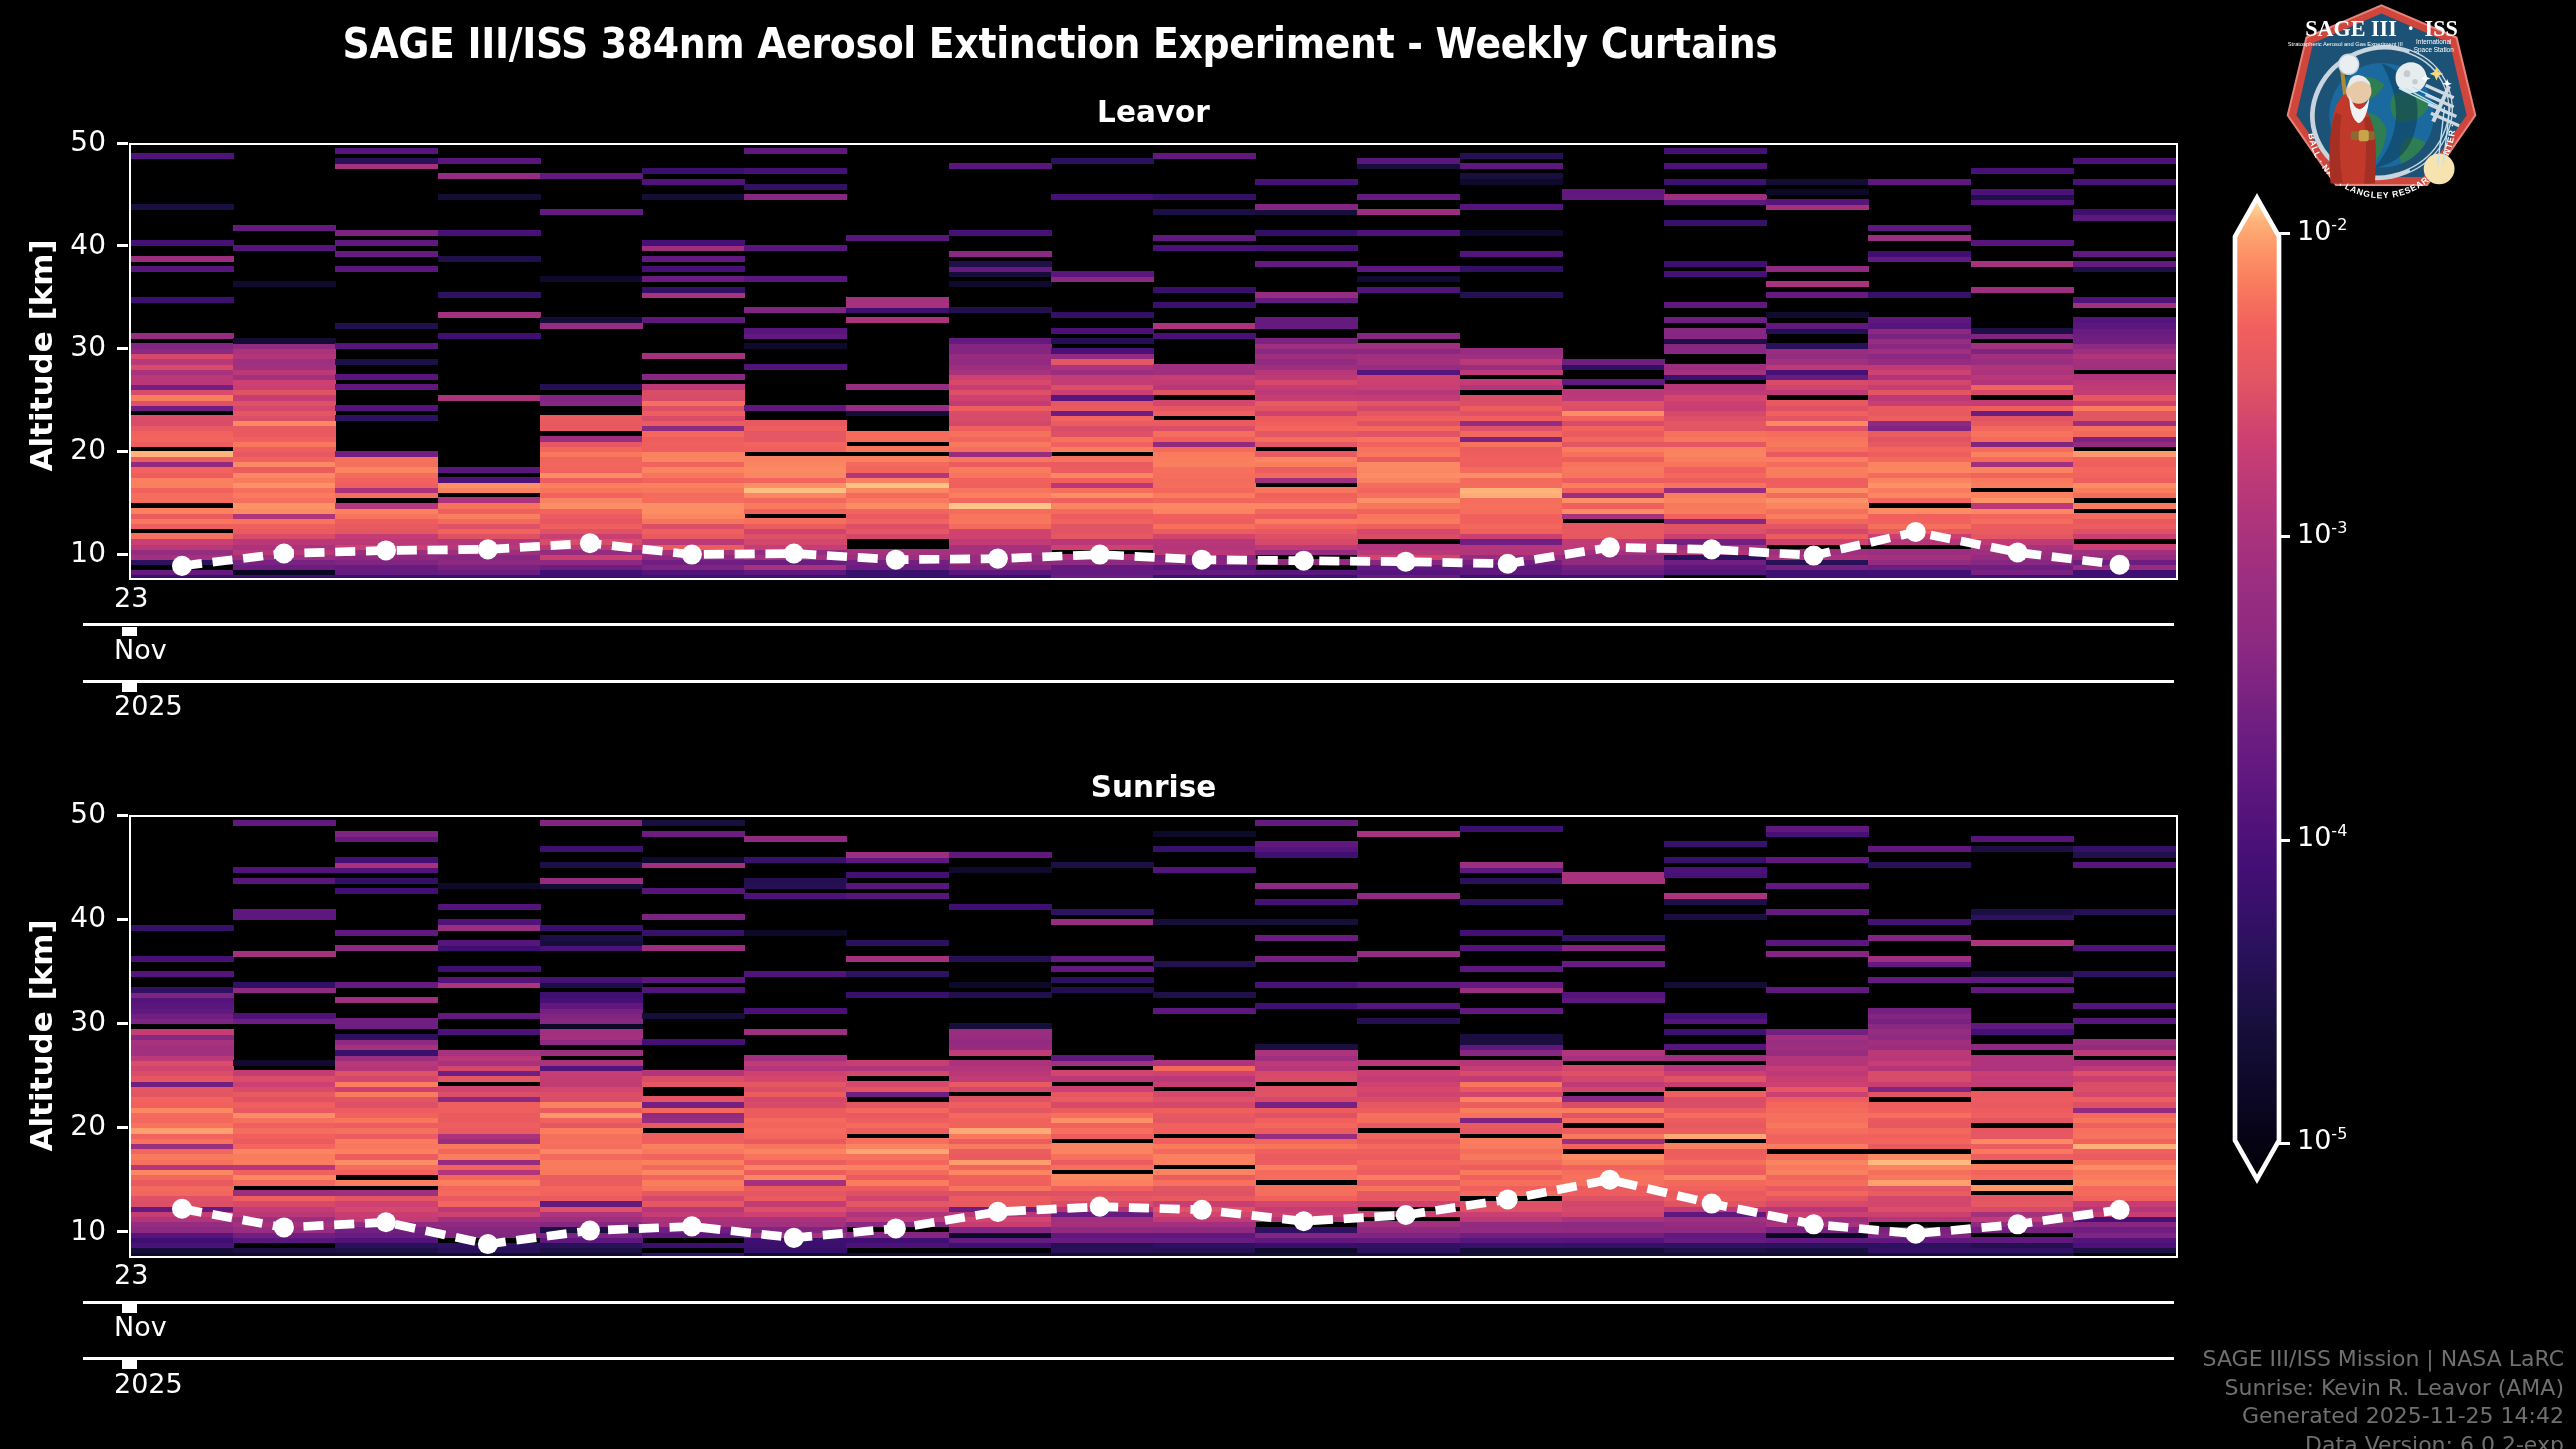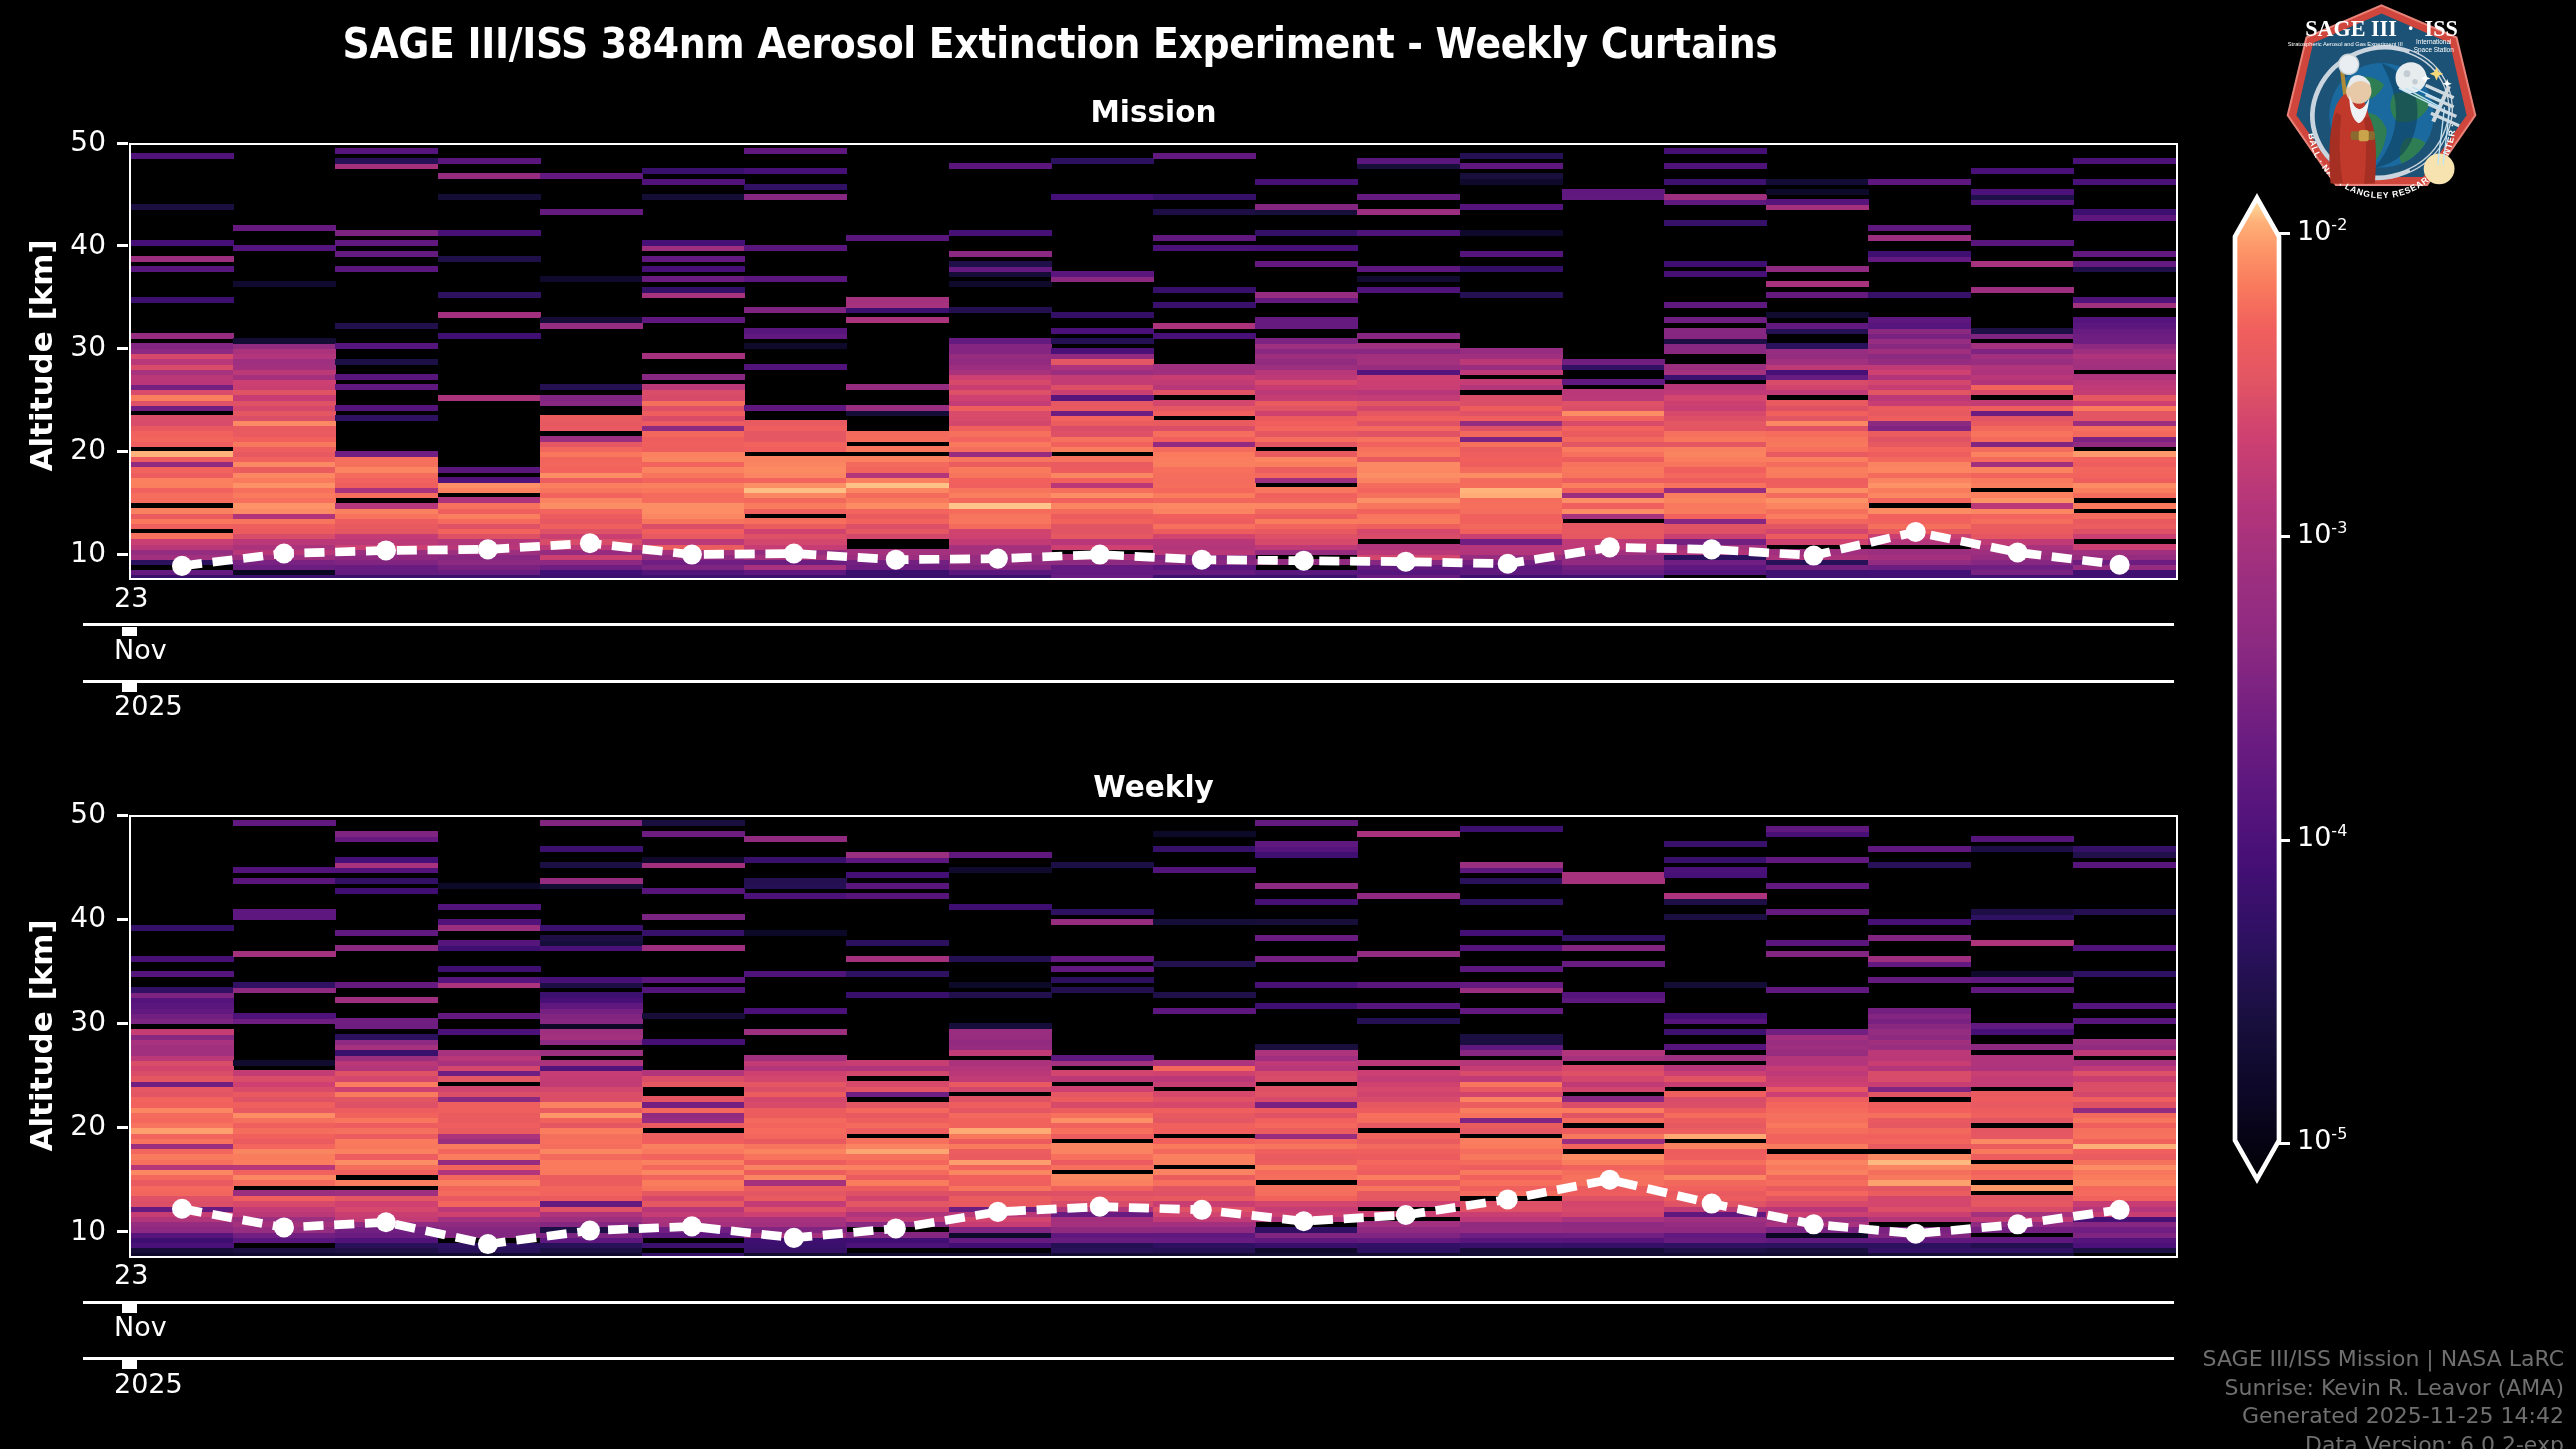--- a/index.html
+++ b/index.html
@@ -164,21 +164,21 @@
         <tspan>SAGE III</tspan>
         <tspan dx="7">·</tspan>
         <tspan dx="7">ISS</tspan>
       </text>
       <text x="96" y="68" text-anchor="middle" font-size="8.6" fill="#ffffff" font-family="'Liberation Sans',sans-serif">Stratospheric Aerosol and Gas Experiment III</text>
       <text x="228" y="66" text-anchor="middle" font-size="9.6" fill="#ffffff" font-family="'Liberation Sans',sans-serif">International</text>
       <text x="228" y="78" text-anchor="middle" font-size="9.6" fill="#ffffff" font-family="'Liberation Sans',sans-serif">Space Station</text>
     </svg>
   </div>
 
-  <div class="panel-title" style="left:129px;top:95px;">Mission</div>
+  <div class="panel-title" style="left:129px;top:95px;">Leavor</div>
 
   <div class="ylabel" style="left:-70px;top:343px;width:221px;text-align:center;">Altitude [km]</div>
   <div id="ytk-sr">
       <div class="ytick" style="left: 29px; width: 77px; top: 536px;">10</div>
       <div class="ytickmark" style="left: 117px; top: 553px;"></div>
       <div class="ytick" style="left: 29px; width: 77px; top: 433px;">20</div>
       <div class="ytickmark" style="left: 117px; top: 450px;"></div>
       <div class="ytick" style="left: 29px; width: 77px; top: 330px;">30</div>
       <div class="ytickmark" style="left: 117px; top: 347px;"></div>
       <div class="ytick" style="left: 29px; width: 77px; top: 228px;">40</div>
@@ -1217,21 +1217,21 @@
   <div id="xax-sr">
       <div class="xtick-lbl" style="left: 114px; top: 582px;">23</div>
       <div class="xsep" style="left: 83px; width: 2091px; top: 623px;"></div>
       <div class="xsep-mark" style="left: 122px; top: 627px;"></div>
       <div class="xtick-lbl" style="left: 114px; top: 634px;">Nov</div>
       <div class="xsep" style="left: 83px; width: 2091px; top: 680px;"></div>
       <div class="xsep-mark" style="left: 122px; top: 683px;"></div>
       <div class="xtick-lbl" style="left: 114px; top: 690px;">2025</div>
     </div>
 
-  <div class="panel-title" style="left:129px;top:770px;">Weekly</div>
+  <div class="panel-title" style="left:129px;top:770px;">Sunrise</div>
 
   <div class="ylabel" style="left:-70px;top:1023px;width:221px;text-align:center;">Altitude [km]</div>
   <div id="ytk-ss">
       <div class="ytick" style="left: 29px; width: 77px; top: 1214px;">10</div>
       <div class="ytickmark" style="left: 117px; top: 1230px;"></div>
       <div class="ytick" style="left: 29px; width: 77px; top: 1109px;">20</div>
       <div class="ytickmark" style="left: 117px; top: 1126px;"></div>
       <div class="ytick" style="left: 29px; width: 77px; top: 1005px;">30</div>
       <div class="ytickmark" style="left: 117px; top: 1022px;"></div>
       <div class="ytick" style="left: 29px; width: 77px; top: 901px;">40</div>

